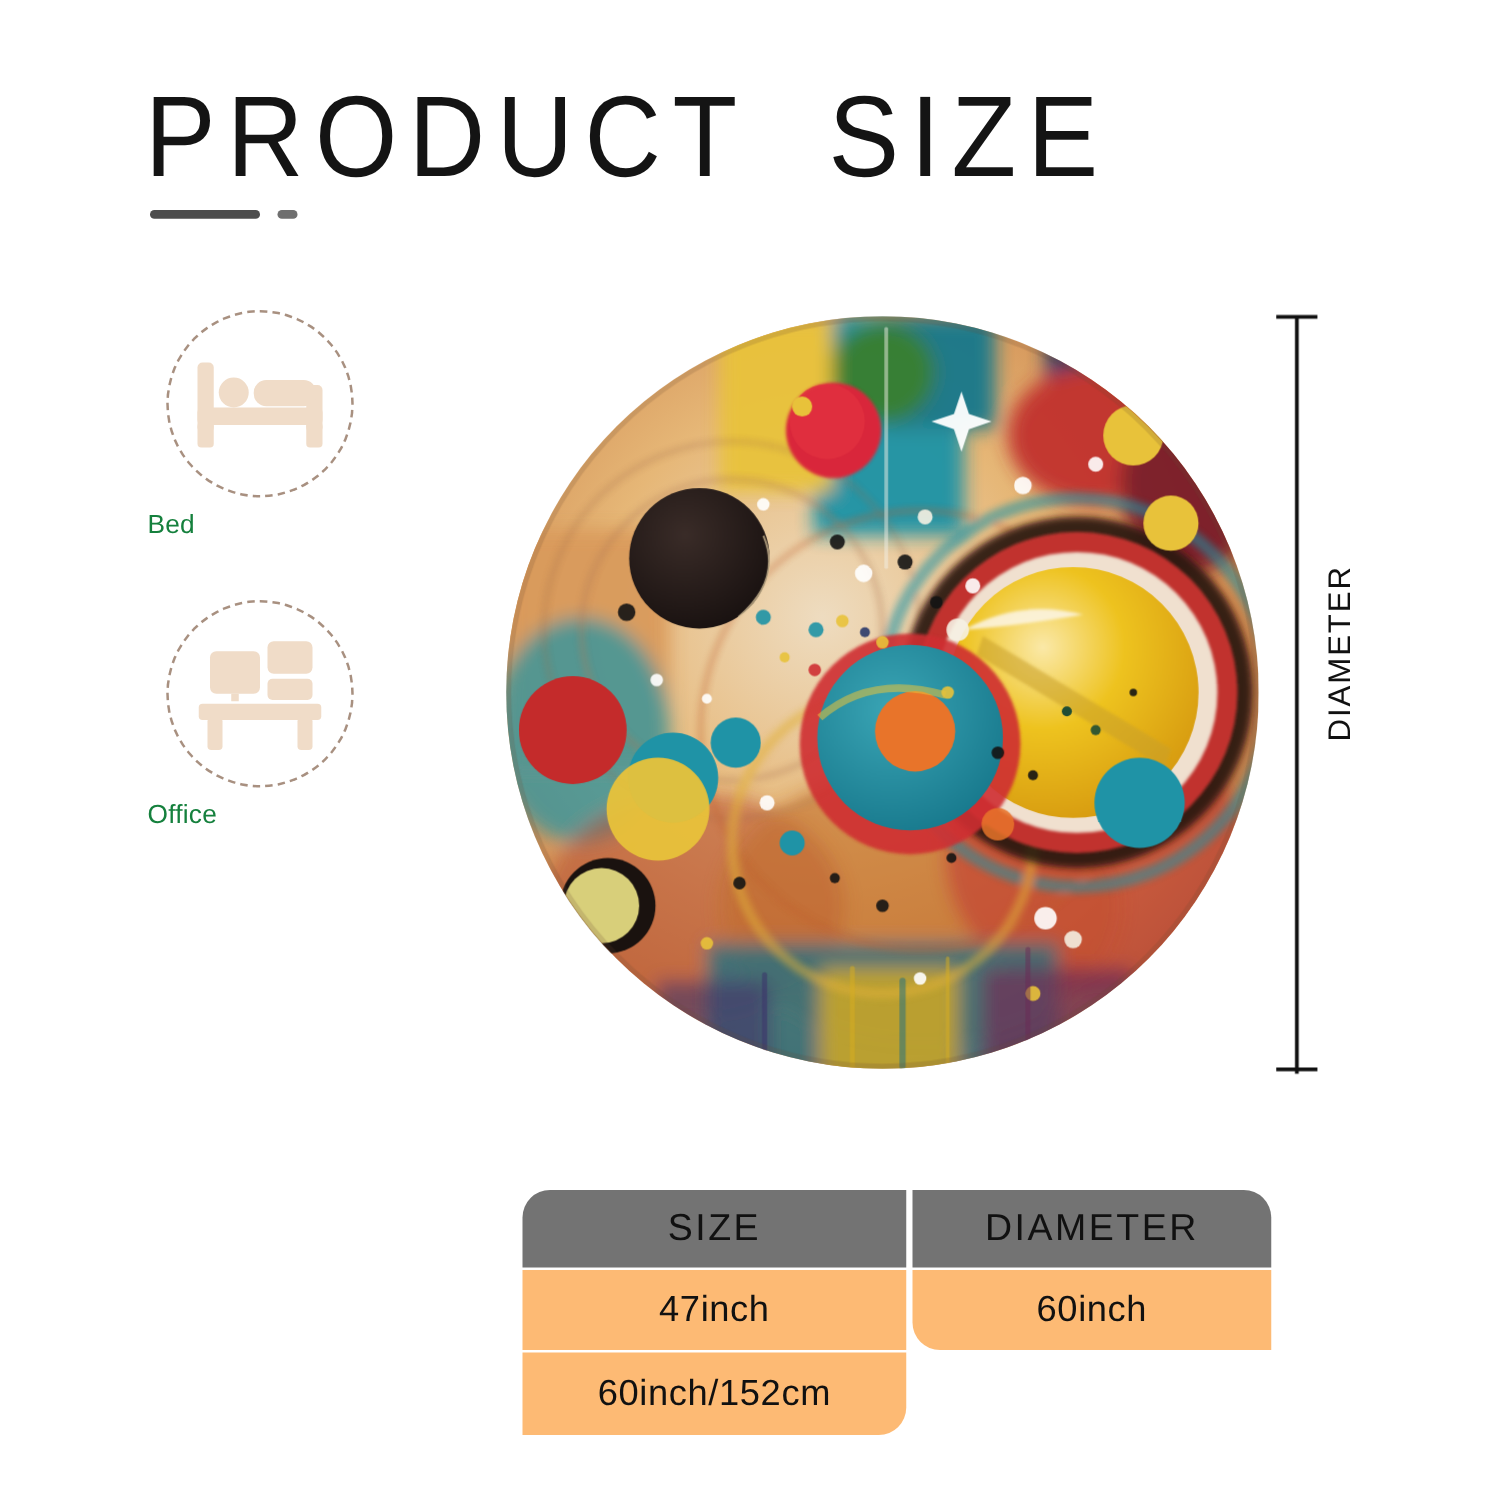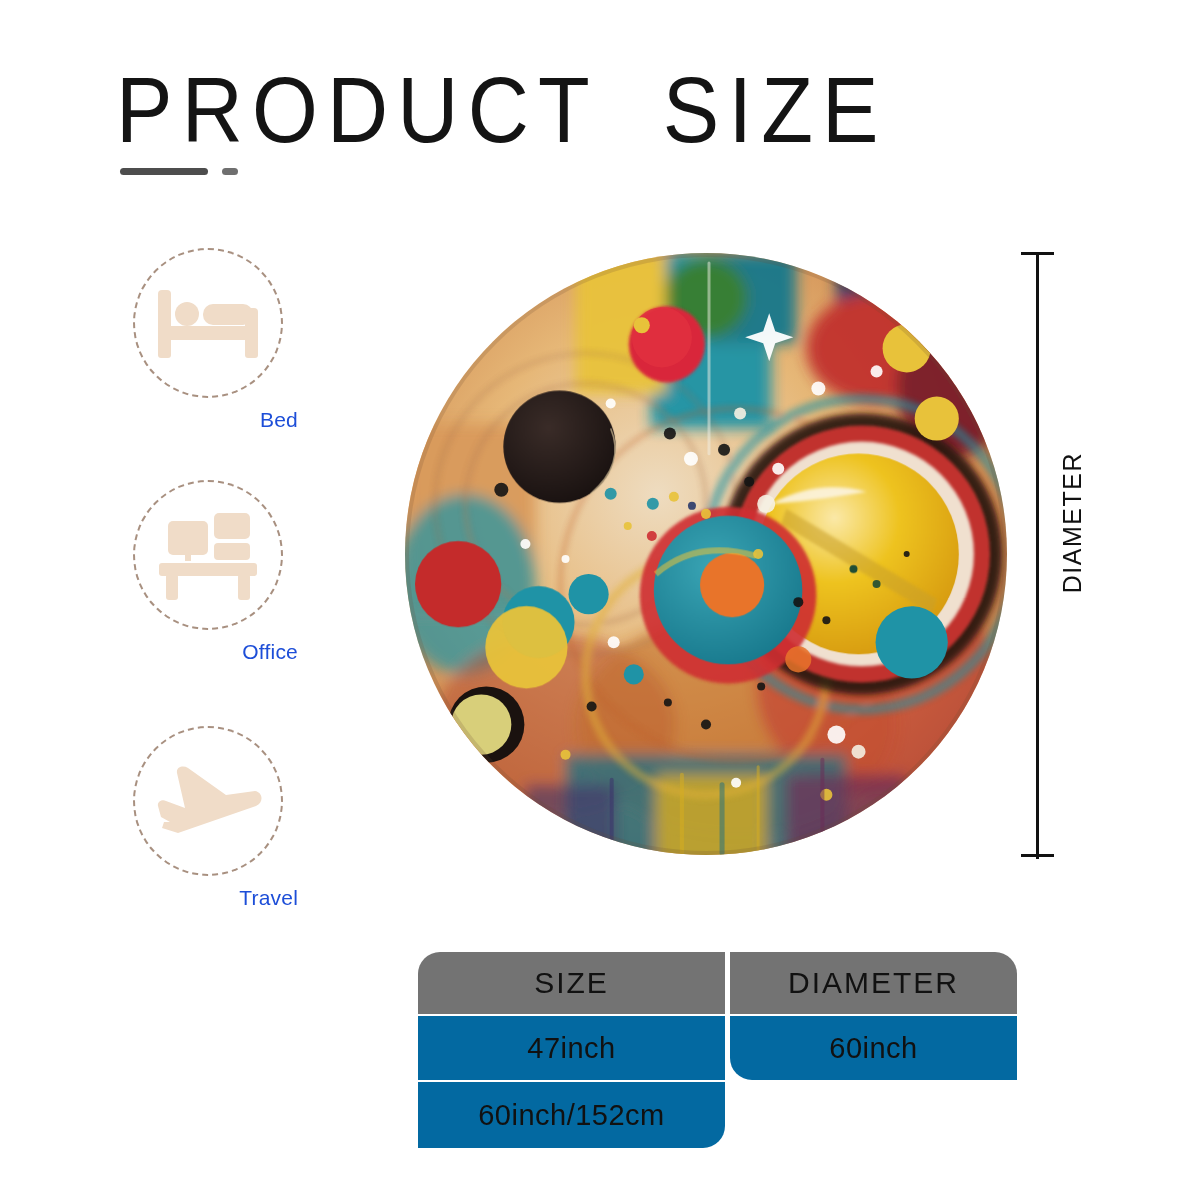--- a/index.html
+++ b/index.html
@@ -91,23 +91,23 @@
     display: flex;
     align-items: center;
     justify-content: center;
   }
   .usecase-circle svg { display: block; }
   .usecase-label {
     position: absolute;
     left: 0;
     top: 160px;
     width: 180px;
-    text-align: right;
+    text-align: left;
     font-size: 21px;
-    color: #1d4ed8;
+    color: #15803d;
     letter-spacing: 0.2px;
   }
 
   
   #artwork-wrap {
     position: absolute;
     left: 405px;
     top: 253px;
     width: 602px;
     height: 602px;
@@ -175,21 +175,21 @@
     font-size: 29px;
     color: #111111;
     letter-spacing: 0.5px;
   }
   #size-table .cell.head {
     background: #737373;
     font-size: 30px;
     letter-spacing: 2px;
   }
   #size-table .cell.body {
-    background: #0369a1;
+    background: #fdba74;
   }
   #size-table .r0c0 { border-top-left-radius: 22px; }
   #size-table .r0c1 { border-top-right-radius: 22px; }
   #size-table .r2c0 { border-bottom-left-radius: 22px; }
   #size-table .r2c1 { border-bottom-right-radius: 22px; }
 </style>
 </head>
 <body>
 
 <div id="header">
@@ -225,29 +225,20 @@
         <rect x="56" y="4" width="36" height="26" rx="5" fill="#f0dcc8"></rect>
         <rect x="56" y="34" width="36" height="17" rx="4" fill="#f0dcc8"></rect>
         <rect x="1" y="54" width="98" height="13" rx="3" fill="#f0dcc8"></rect>
         <rect x="8" y="65" width="12" height="26" rx="3" fill="#f0dcc8"></rect>
         <rect x="80" y="65" width="12" height="26" rx="3" fill="#f0dcc8"></rect>
       </svg>
     </div>
     <div class="usecase-label">Office</div>
   </div>
 
-  <div class="usecase-item i2">
-    <div class="usecase-circle">
-      <svg width="112" height="78" viewBox="0 0 112 78" aria-hidden="true">
-        <path d="M36 6 C31 3 24 5 25 11 L33 46 L14 39 C10 37 5 40 6 44 L9 55 L18 60 L12 60 L10 66 L26 71 L104 44 C112 41 111 30 103 29 L74 33 Z" fill="#f0dcc8"></path>
-        <path d="M10 64 L92 64 L92 71 L10 71 Z" fill="#f0dcc8" opacity="0"></path>
-      </svg>
-    </div>
-    <div class="usecase-label">Travel</div>
-  </div>
 
 </div>
 
 <div id="artwork-wrap">
   <div id="artwork">
     <svg viewBox="0 0 600 600" preserveAspectRatio="xMidYMid slice" aria-hidden="true">
       <defs>
         <radialGradient id="gBase" cx="42%" cy="40%" r="78%">
           <stop offset="0%" stop-color="#eedcc0"></stop>
           <stop offset="38%" stop-color="#e6b777"></stop>

